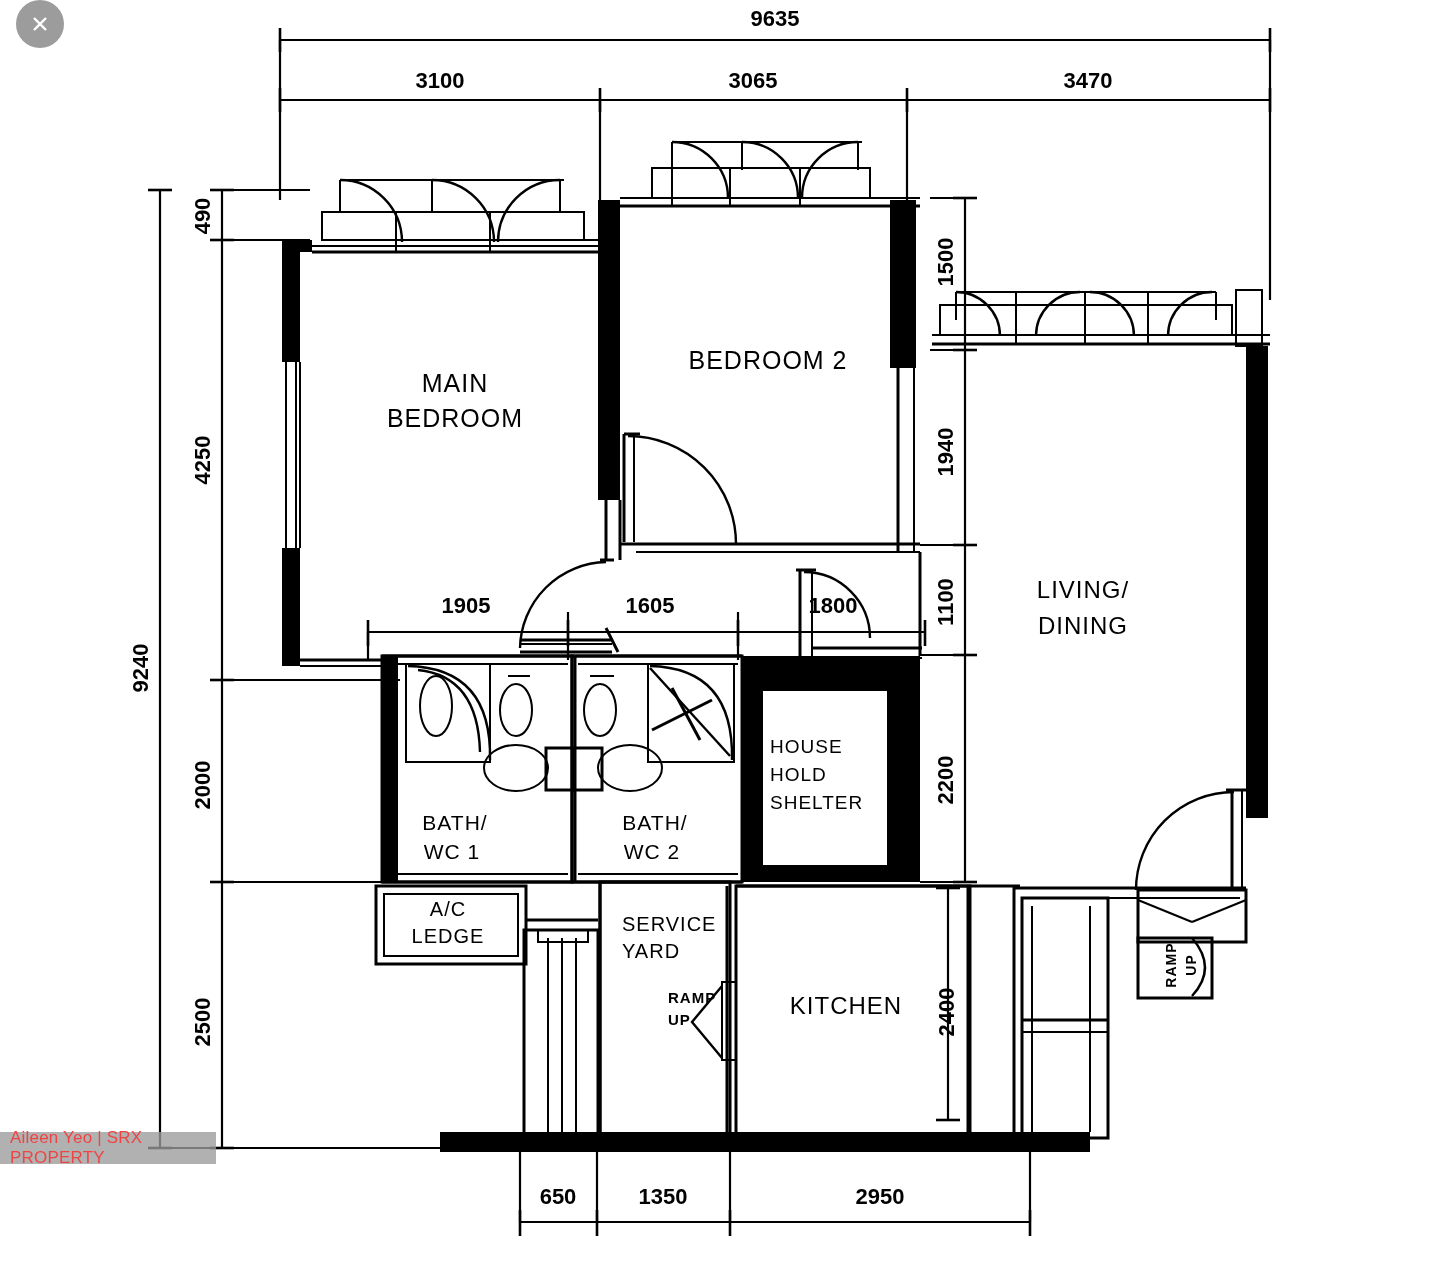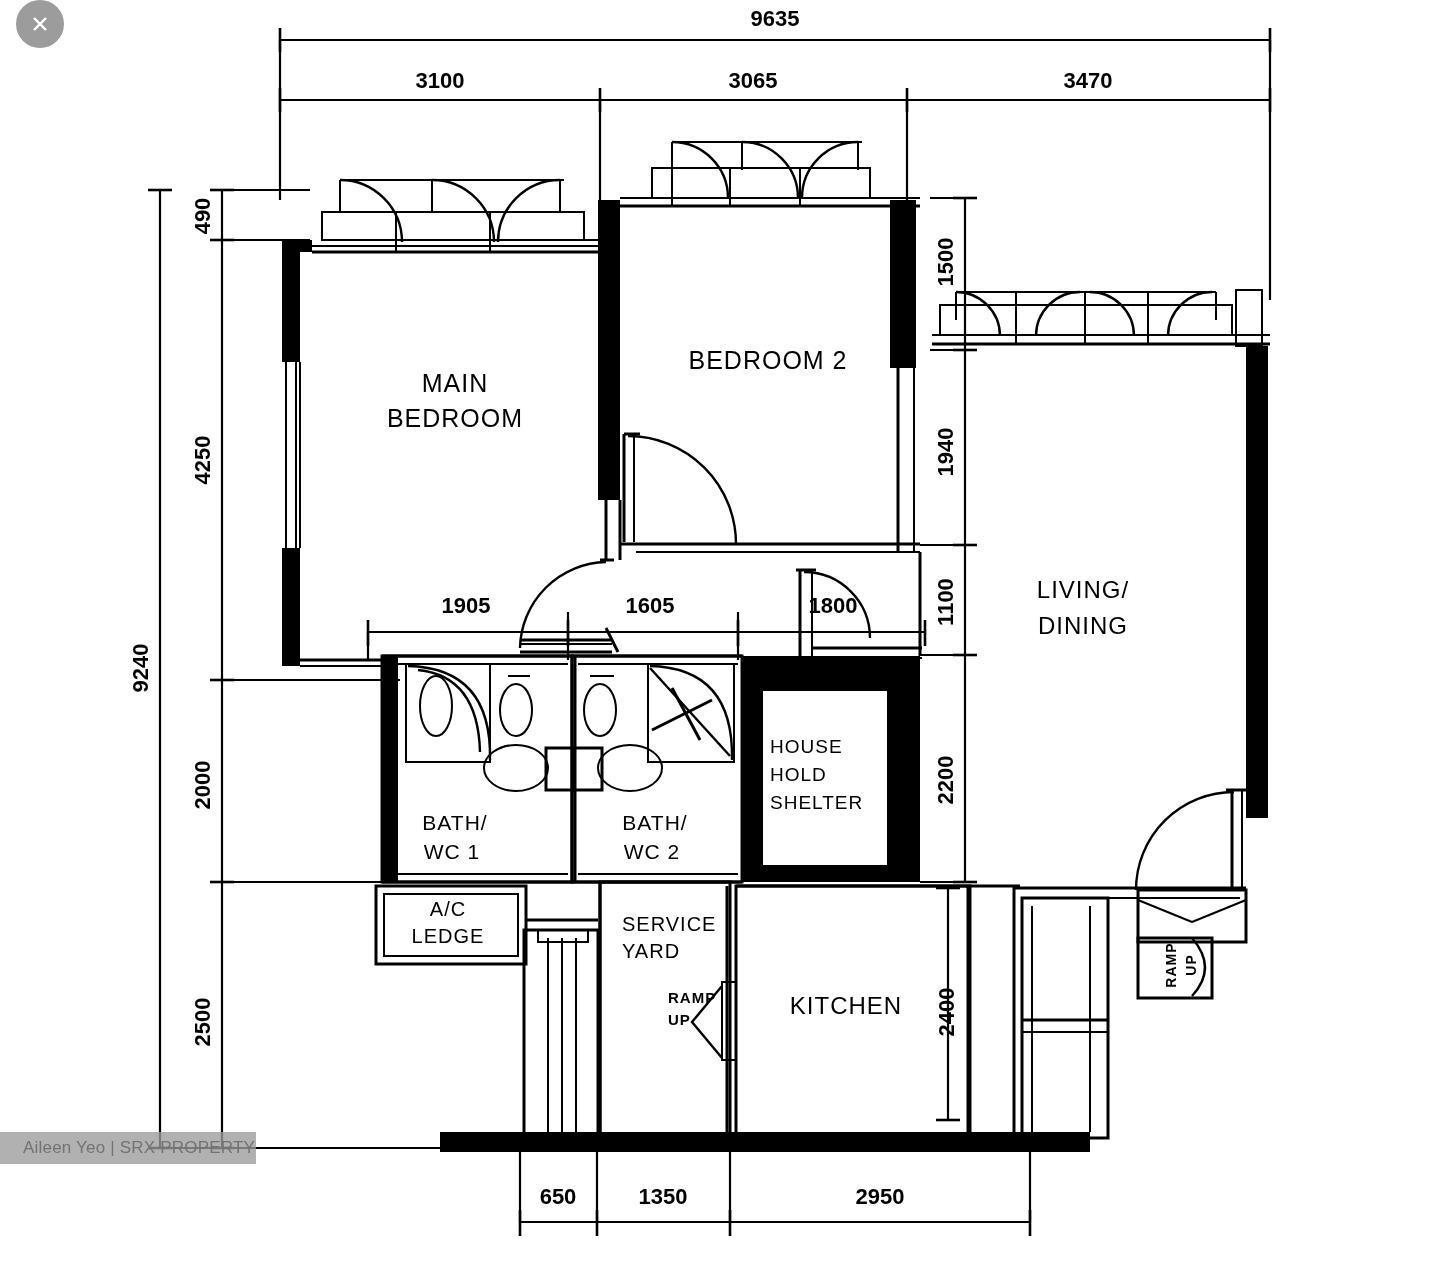--- a/index.html
+++ b/index.html
@@ -3,23 +3,23 @@
 <meta charset="utf-8">
 <style>
   html,body{margin:0;padding:0;background:#fff;}
   body{width:1440px;height:1272px;position:relative;overflow:hidden;
        font-family:"Liberation Sans",sans-serif;color:#000;}
   #plan{position:absolute;left:0;top:0;width:1440px;height:1272px;}
   .close-btn{position:absolute;left:16px;top:0px;width:48px;height:48px;
       border-radius:50%;background:#9c9c9c;display:flex;align-items:center;
       justify-content:center;cursor:pointer;z-index:40;}
   .close-btn svg{display:block;}
-  .watermark{position:absolute;left:0;top:1132px;width:256px;height:32px;
-      background:rgba(155,155,155,.78);color:#737373;font-size:17px;
-      display:flex;align-items:center;padding-left:23px;box-sizing:border-box;
+  .watermark{position:absolute;left:0;top:1132px;width:216px;height:32px;
+      background:rgba(155,155,155,.78);color:#ef4444;font-size:17px;
+      display:flex;align-items:center;padding-left:10px;box-sizing:border-box;
       letter-spacing:.2px;z-index:30;}
 </style>
 </head>
 <body>
 
 <svg id="plan" viewBox="0 0 1440 1272">
   <defs>
     <style>
       .w  {fill:#000;}                       /* solid structural wall */
       .ln {stroke:#000;fill:none;}

